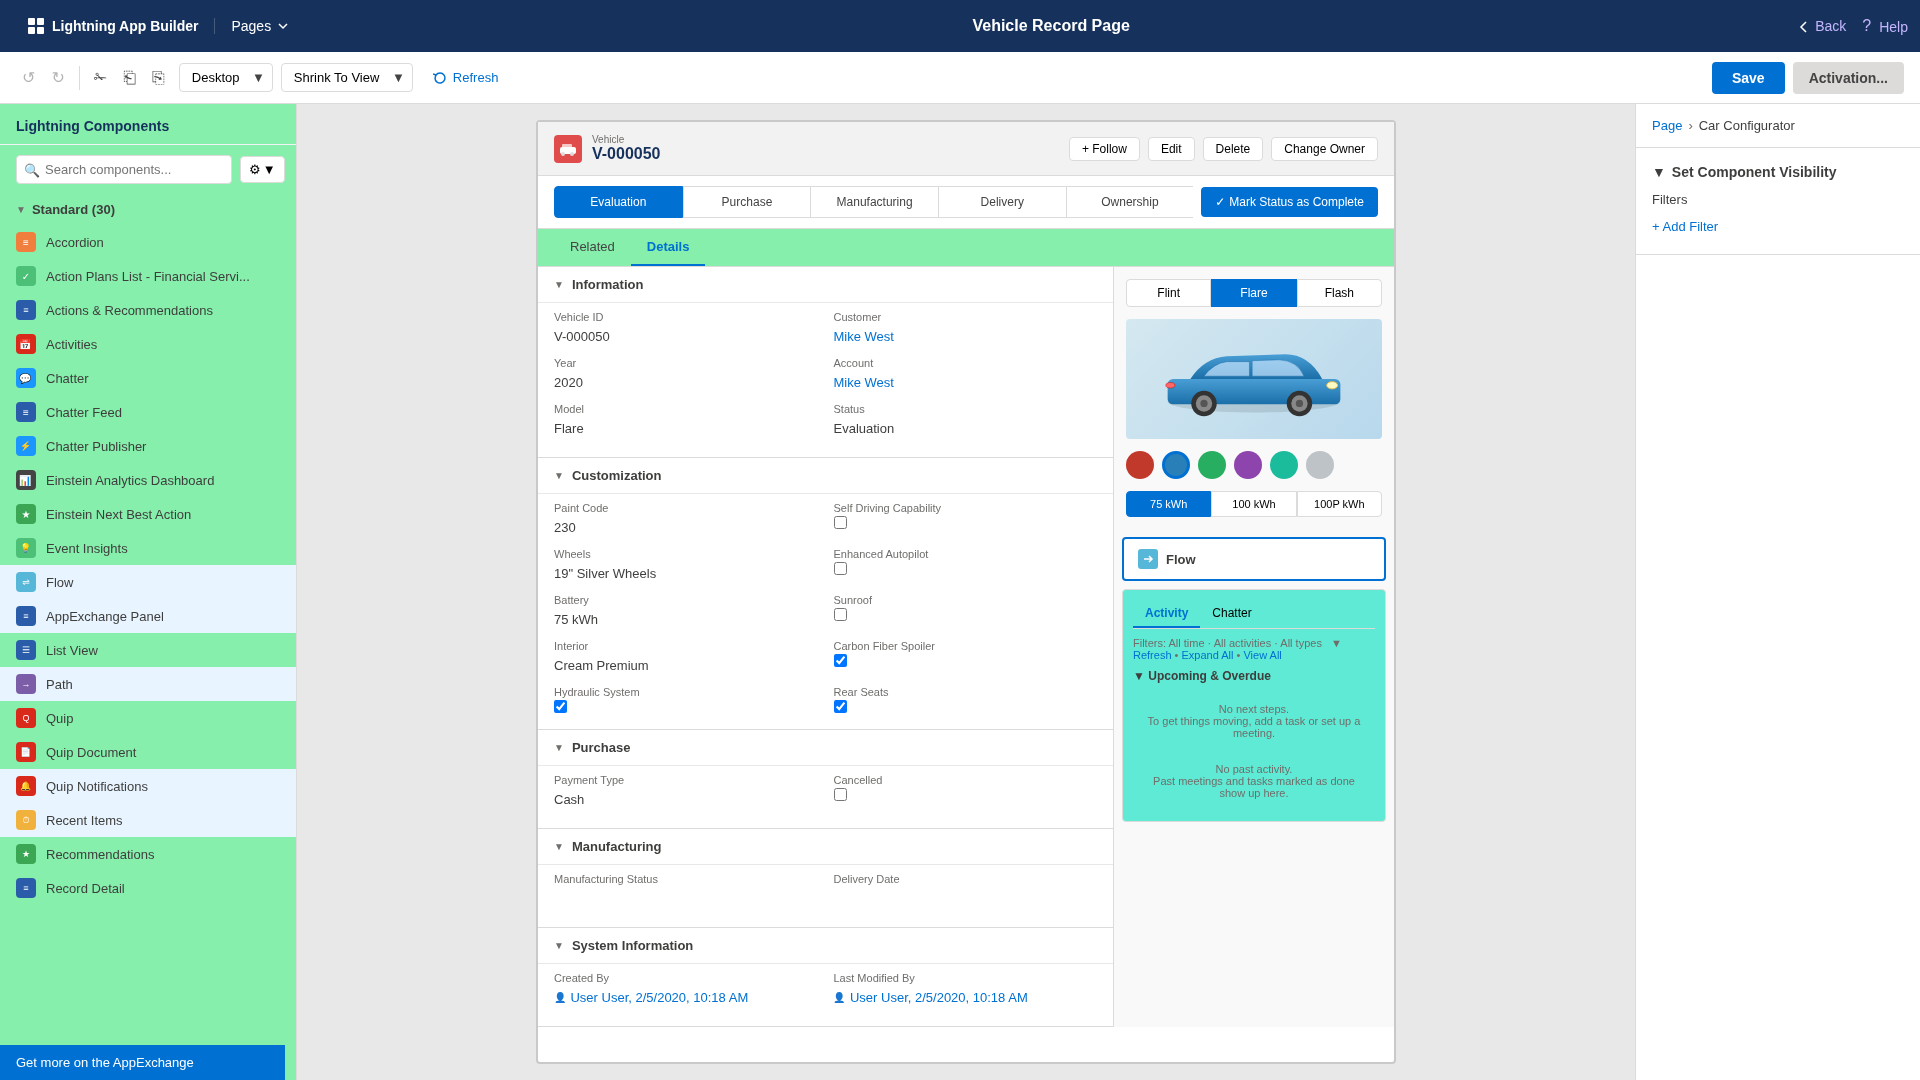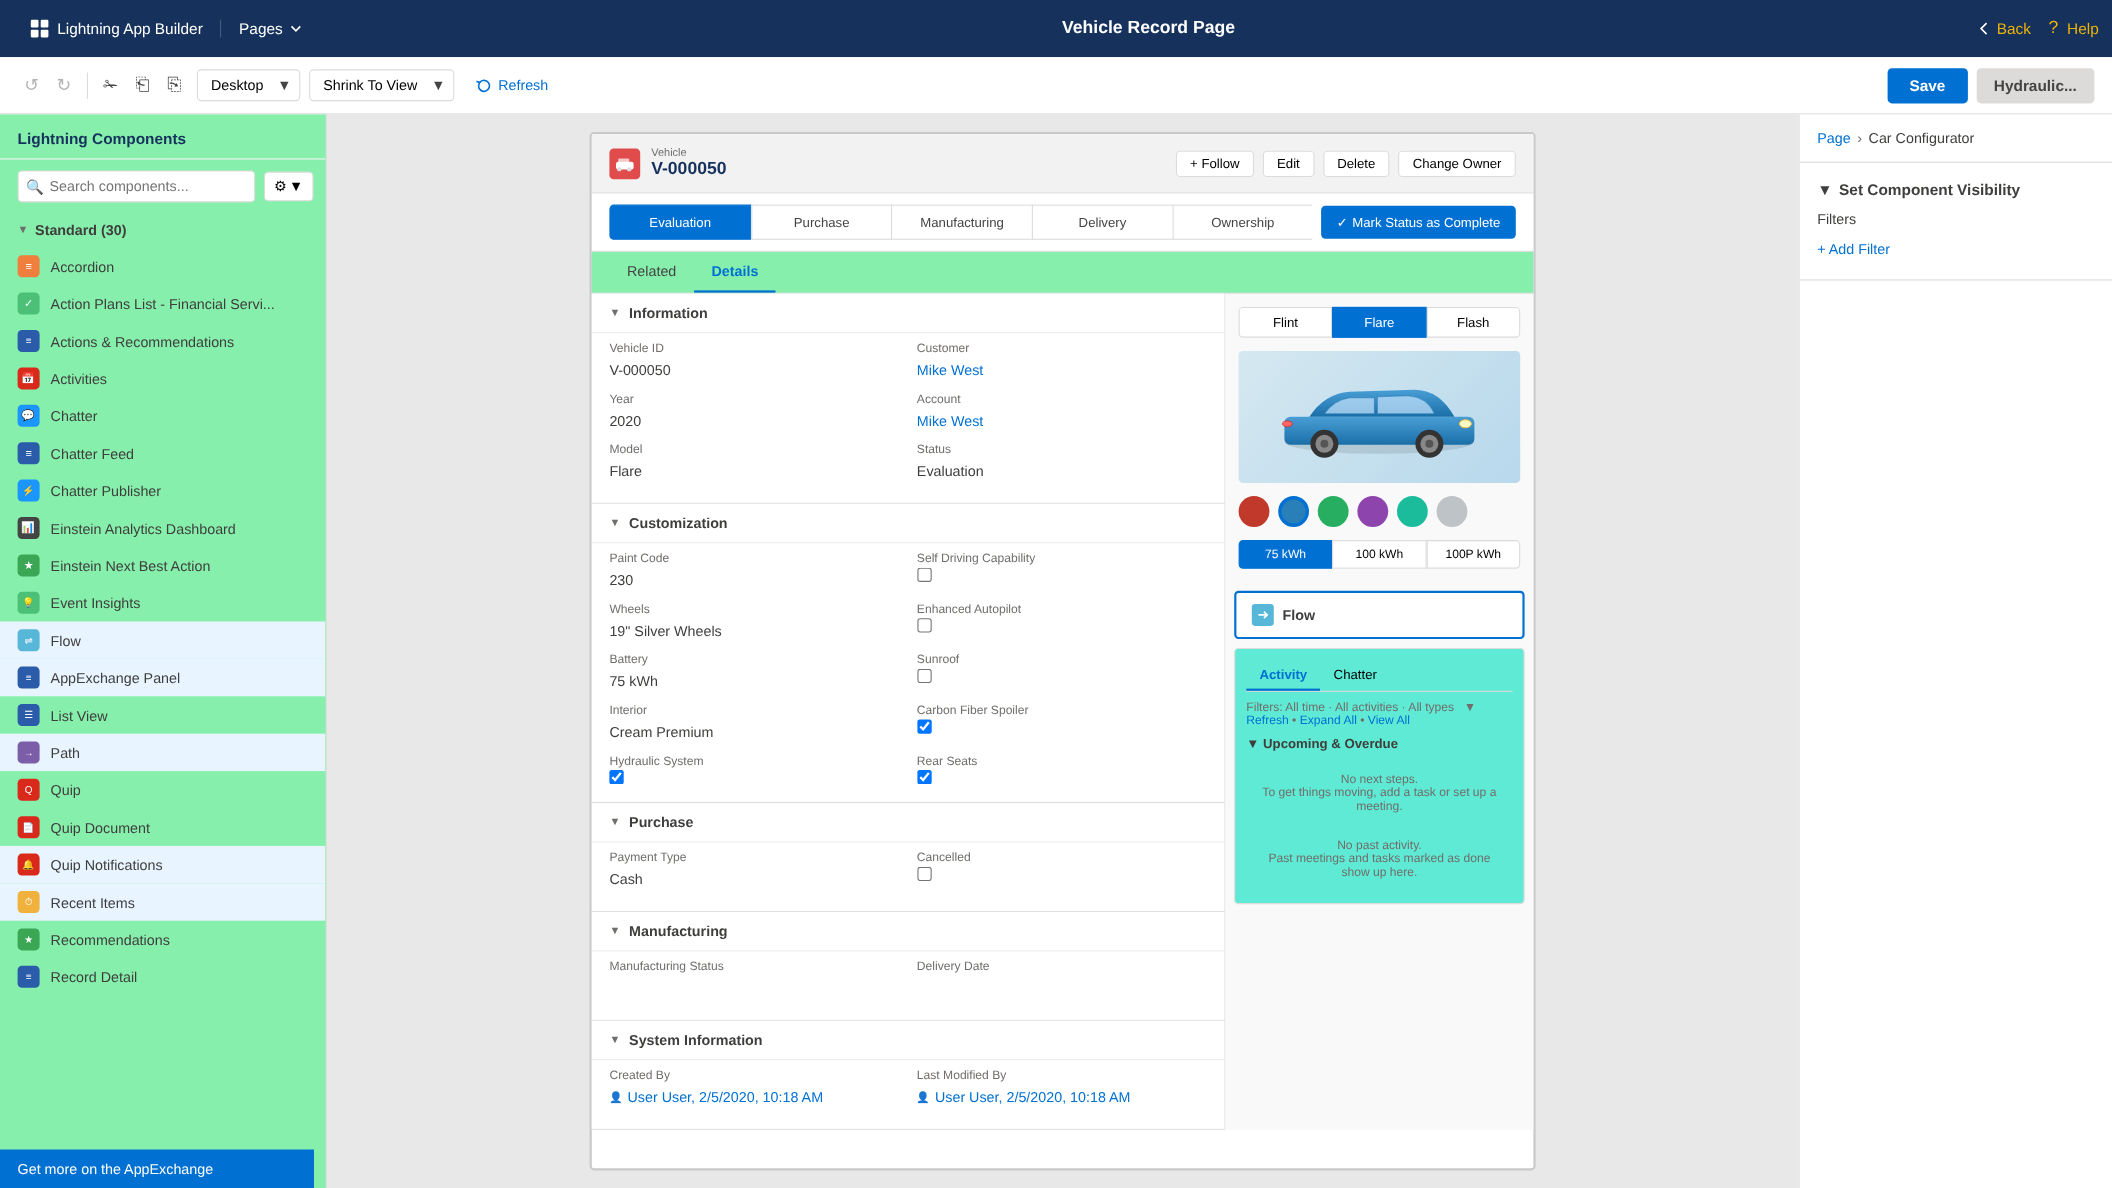--- a/index.html
+++ b/index.html
@@ -2,28 +2,28 @@
 <html><head>
   <meta charset="utf-8">
   <style>
     * { box-sizing: border-box; margin: 0; padding: 0; }
     body { font-family: 'Salesforce Sans', Arial, sans-serif; font-size: 13px; background: #f3f3f3; overflow: hidden; width: 1920px; height: 1080px; }
 
     
     .top-nav {
       display: flex; align-items: center; background: #16325c; height: 52px; padding: 0 12px; gap: 0;
     }
-    .top-nav-left { display: flex; align-items: flex-start; gap: 8px; color: white; font-size: 14px; font-weight: 400; padding: 0 16px; border-right: 1px solid rgba(255,255,255,0.2); }
+    .top-nav-left { display: flex; align-items: flex-start; gap: 8px; color: white; font-size: 14px; font-weight: 700; padding: 0 16px; border-right: 1px solid rgba(255,255,255,0.2); }
     .top-nav-left .grid-icon { display: grid; grid-template-columns: 1fr 1fr; gap: 2px; width: 16px; height: 16px; }
     .top-nav-left .grid-icon span { background: white; border-radius: 1px; }
     .top-nav-pages { display: flex; align-items: center; gap: 6px; color: white; font-size: 14px; padding: 0 16px; cursor: pointer; }
     .top-nav-pages svg { fill: white; }
     .top-nav-title { flex: 1; text-align: center; color: white; font-size: 16px; font-weight: 600; }
     .top-nav-right { display: flex; align-items: center; gap: 16px; color: white; font-size: 14px; }
-    .top-nav-right .back-btn, .top-nav-right .help-btn { display: flex; align-items: center; gap: 4px; color: #eab308; cursor: pointer; }
+    .top-nav-right .back-btn, .top-nav-right .help-btn { display: flex; align-items: flex-end; gap: 4px; color: #c4b5fd; cursor: pointer; }
 
     
     .toolbar {
       display: flex; align-items: center; background: #ffffff; height: 52px; padding: 0 16px; border-bottom: 1px solid #dddbda; gap: 8px;
     }
     .toolbar-left { display: flex; align-items: center; gap: 4px; }
     .toolbar-btn { background: none; border: none; cursor: pointer; padding: 6px; border-radius: 4px; color: #444; font-size: 16px; }
     .toolbar-btn:disabled { opacity: 0.4; cursor: default; }
     .toolbar-sep { width: 1px; height: 24px; background: #dddbda; margin: 0 4px; }
     .toolbar-center { flex: 1; display: flex; align-items: center; gap: 8px; }
@@ -217,21 +217,21 @@
     <button class="refresh-btn">
       <svg width="14" height="14" viewBox="0 0 14 14">
           <path d="M2 7a5 5 0 1 0 1-3" stroke="#0070d2" stroke-width="1.5" fill="none"></path>
           <path d="M0 3l3 1-1 3" stroke="#0070d2" stroke-width="1.5" fill="none"></path>
         </svg>
       <span>Refresh</span>
     </button>
   </div>
   <div class="toolbar-right">
     <button class="save-btn">Save</button>
-    <button class="activation-btn">Hydraulic...</button>
+    <button class="activation-btn">Activation...</button>
   </div>
 </div>
 
 <div class="main-layout">
 
   <div class="left-sidebar">
     <div class="sidebar-header">Lightning Components</div>
     <div class="search-area">
       <div class="search-wrap">
         <span class="search-icon">🔍</span>

